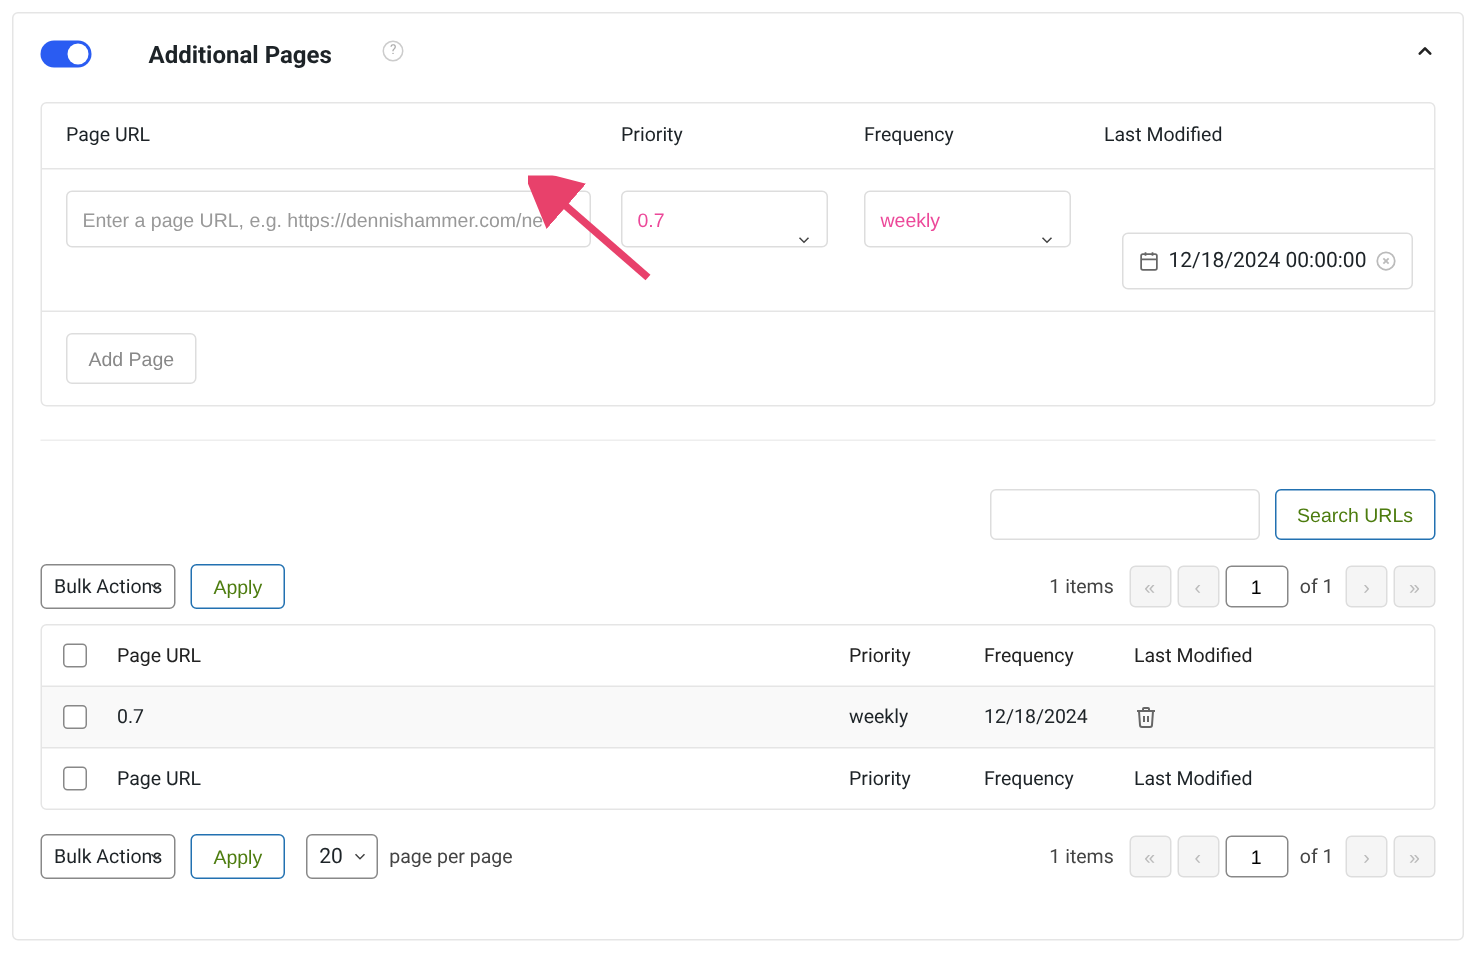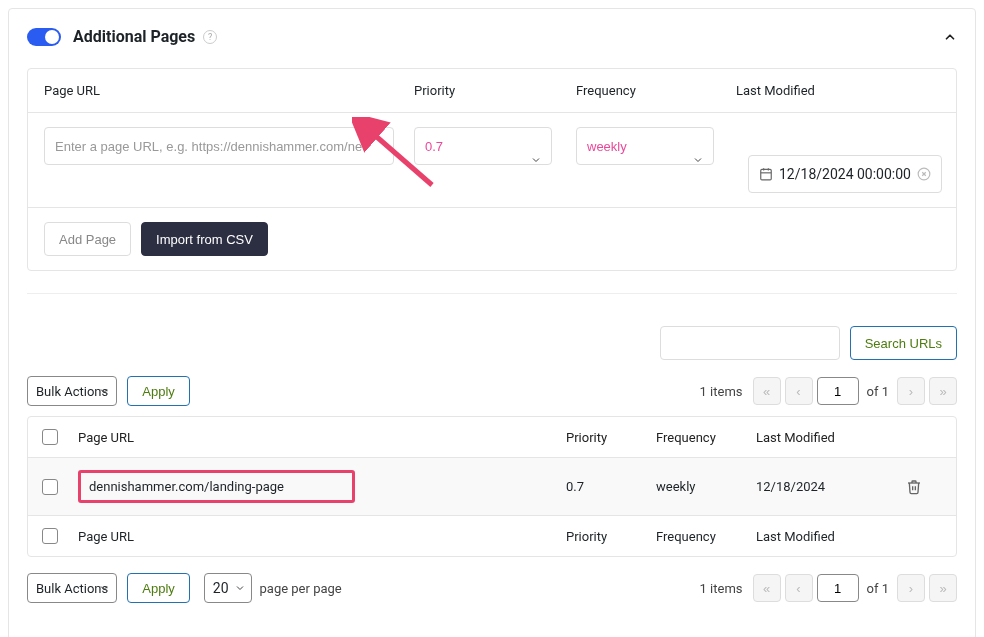--- a/index.html
+++ b/index.html
@@ -11,22 +11,23 @@
   padding: 8px;
 }
 .panel {
   border: 1px solid #e5e5e5;
   border-radius: 4px;
   padding: 18px 18px 40px 18px;
   position: relative;
 }
 .panel-header {
   display: flex;
-  align-items: center;
+  align-items: flex-start;
   margin-bottom: 22px;
+  gap: 26px;
 }
 .toggle {
   width: 34px; height: 18px;
   background: #2a5cf2;
   border-radius: 9px;
   position: relative;
   margin-right: 12px;
 }
 .toggle::after {
   content: "";
@@ -301,21 +302,20 @@
         <defs>
             <marker id="ah" markerWidth="8" markerHeight="8" refX="2" refY="4" orient="auto">
               <polygon points="0 0, 8 4, 0 8" fill="#e8416b"></polygon>
             </marker>
           </defs>
         <line x1="80" y1="68" x2="18" y2="14" stroke="#e8416b" stroke-width="5" marker-end="url(#ah)"></line>
       </svg>
     </div>
     <div class="btn-row">
       <button class="btn btn-light">Add Page</button>
-      <button class="btn btn-dark">Import from CSV</button>
     </div>
   </div>
 
   <hr>
 
   <div class="search-row">
     <input class="search-input" style="">
     <button class="btn btn-link">Search URLs</button>
   </div>
 
@@ -348,23 +348,20 @@
       <div>Page URL</div>
       <div>Priority</div>
       <div>Frequency</div>
       <div>Last Modified</div>
       <div></div>
     </div>
     <div class="trow tbody">
       <div>
           <div class="cbox"></div>
         </div>
-      <div class="url-cell">
-        <span class="highlight">dennishammer.com/landing-page</span>
-      </div>
       <div>0.7</div>
       <div>weekly</div>
       <div>12/18/2024</div>
       <div class="trash">
         <svg width="16" height="16" viewBox="0 0 24 24" fill="none" stroke="#666" stroke-width="2">
             <polyline points="3 6 5 6 21 6"></polyline>
             <path d="M19 6l-1 14a2 2 0 0 1-2 2H8a2 2 0 0 1-2-2L5 6"></path>
             <path d="M10 11v6M14 11v6"></path>
             <path d="M9 6V4a1 1 0 0 1 1-1h4a1 1 0 0 1 1 1v2"></path>
           </svg>

